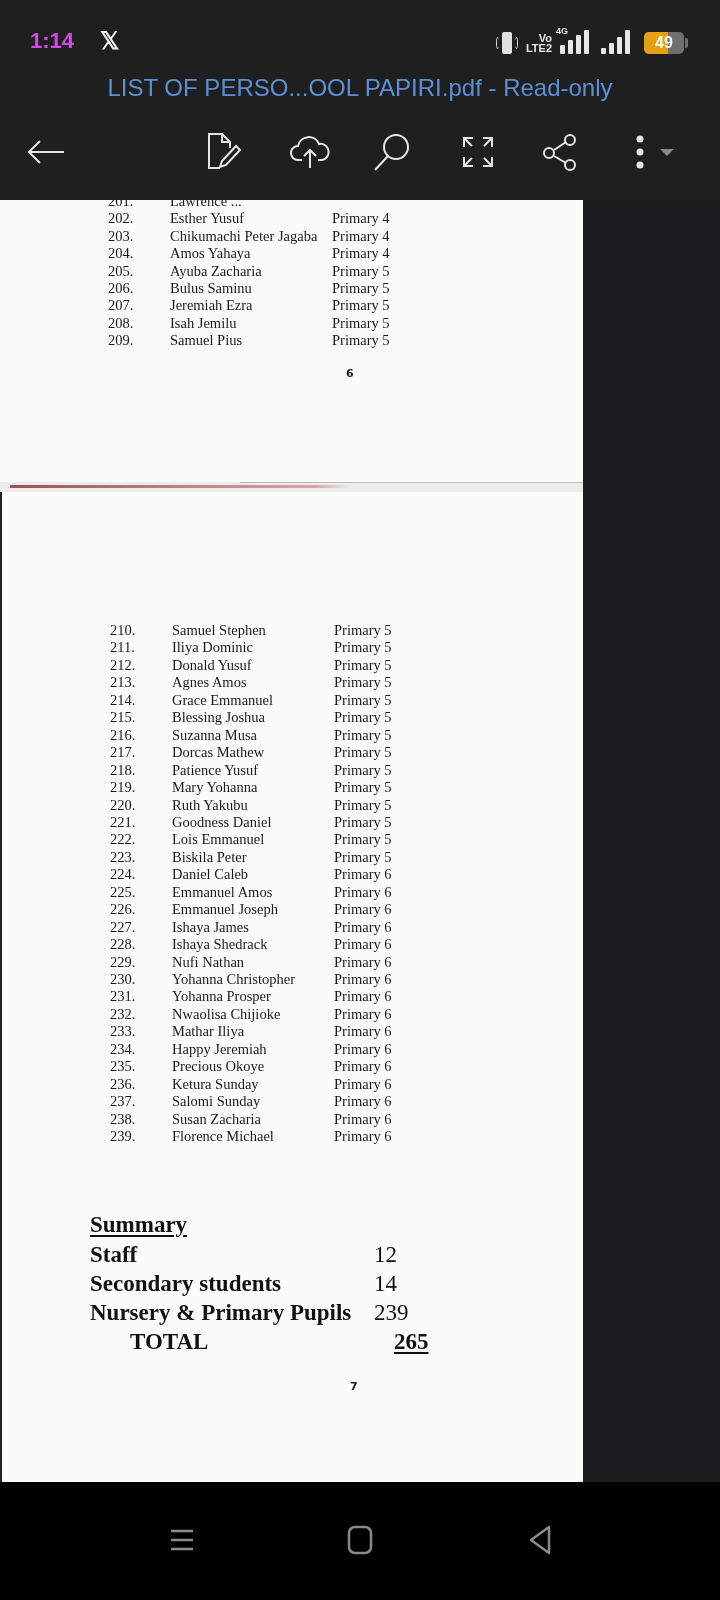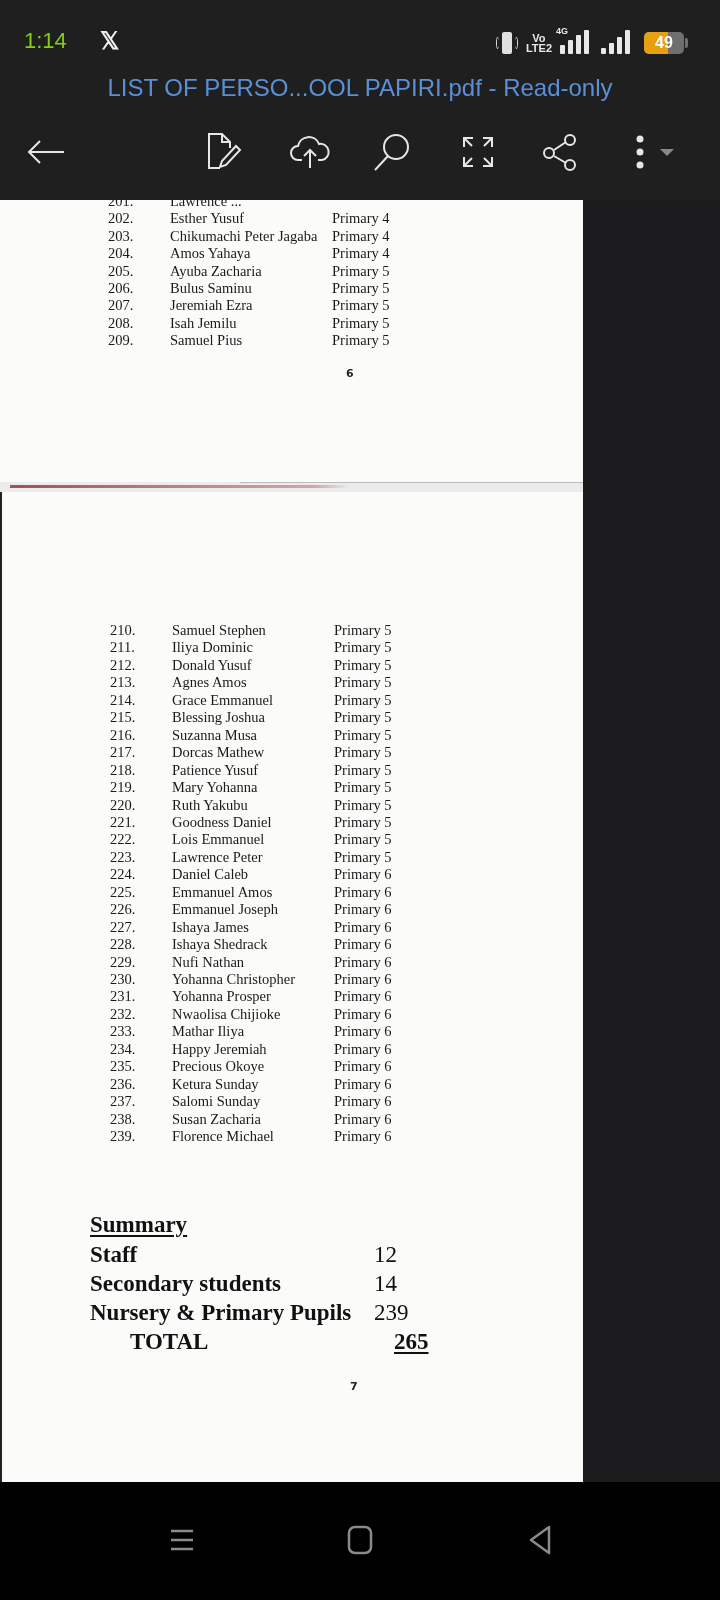--- a/index.html
+++ b/index.html
@@ -2,29 +2,29 @@
 <html><head>
 <meta charset="utf-8">
 <style>
   * { box-sizing: border-box; margin: 0; padding: 0; }
   html, body { width: 720px; height: 1600px; overflow: hidden; background: #1c1c1e; }
   body { position: relative; font-family: "Liberation Sans", sans-serif; }
 
   
   .chrome { position: absolute; left: 0; top: 0; width: 720px; height: 200px; background: #1f1f1f; z-index: 5; }
   .status-bar { position: absolute; left: 0; top: 0; width: 720px; height: 84px; }
-  .status-time { position: absolute; left: 24px; top: 28px; color: #84cc16; font-size: 22px; font-weight: normal; }
+  .status-time { position: absolute; left: 30px; top: 28px; color: #d946ef; font-size: 22px; font-weight: bold; }
   .status-x { position: absolute; left: 100px; top: 27px; color: #f0f0f0; font-size: 24px; font-weight: bold; }
   .status-right { position: absolute; right: 32px; top: 28px; height: 30px; display: flex; align-items: center; gap: 8px; }
   .vibrate-icon { width: 22px; height: 26px; position: relative; }
   .vibrate-icon .phone { position: absolute; left: 6px; top: 2px; width: 10px; height: 22px; background: #e0e0e0; border-radius: 2px; }
   .vibrate-icon .w1, .vibrate-icon .w2 { position: absolute; top: 7px; width: 3px; height: 12px; border: 1.5px solid #e0e0e0; border-radius: 50%; }
   .vibrate-icon .w1 { left: 0; border-right: none; }
   .vibrate-icon .w2 { right: 0; border-left: none; }
-  .volte { color: #e8e8e8; font-size: 11px; font-weight: bold; line-height: 10px; text-align: center; }
+  .volte { color: #e8e8e8; font-size: 11px; font-weight: bold; line-height: 10px; text-align: right; }
   .signal { display: flex; align-items: flex-end; gap: 3px; height: 22px; position: relative; }
   .signal .bar { width: 5px; background: #e8e8e8; border-radius: 1px; }
   .signal-4g-label { position: absolute; left: -4px; top: -6px; color: #e8e8e8; font-size: 9px; font-weight: bold; }
   .battery { width: 40px; height: 22px; border-radius: 5px; background: #6f6f6f; position: relative; overflow: hidden; display: flex; align-items: center; justify-content: center; }
   .battery .fill { position: absolute; left: 0; top: 0; bottom: 0; width: 60%; background: #e6a012; }
   .battery .lvl { position: relative; color: #fff; font-size: 16px; font-weight: bold; }
   .battery-tip { width: 3px; height: 10px; background: #6f6f6f; border-radius: 0 2px 2px 0; margin-left: -7px; }
 
   .doc-title { position: absolute; left: 0; width: 720px; top: 74px; text-align: center; color: #5b8fd6; font-size: 24px; }
 
@@ -255,21 +255,21 @@
         <span class="name">Goodness Daniel</span>
         <span class="cls">Primary 5</span>
       </div>
       <div class="row" style="top: 339.4px;">
         <span class="num">222.</span>
         <span class="name">Lois Emmanuel</span>
         <span class="cls">Primary 5</span>
       </div>
       <div class="row" style="top: 356.85px;">
         <span class="num">223.</span>
-        <span class="name">Lawrence Peter</span>
+        <span class="name">Biskila Peter</span>
         <span class="cls">Primary 5</span>
       </div>
       <div class="row" style="top: 374.3px;">
         <span class="num">224.</span>
         <span class="name">Daniel Caleb</span>
         <span class="cls">Primary 6</span>
       </div>
       <div class="row" style="top: 391.75px;">
         <span class="num">225.</span>
         <span class="name">Emmanuel Amos</span>

